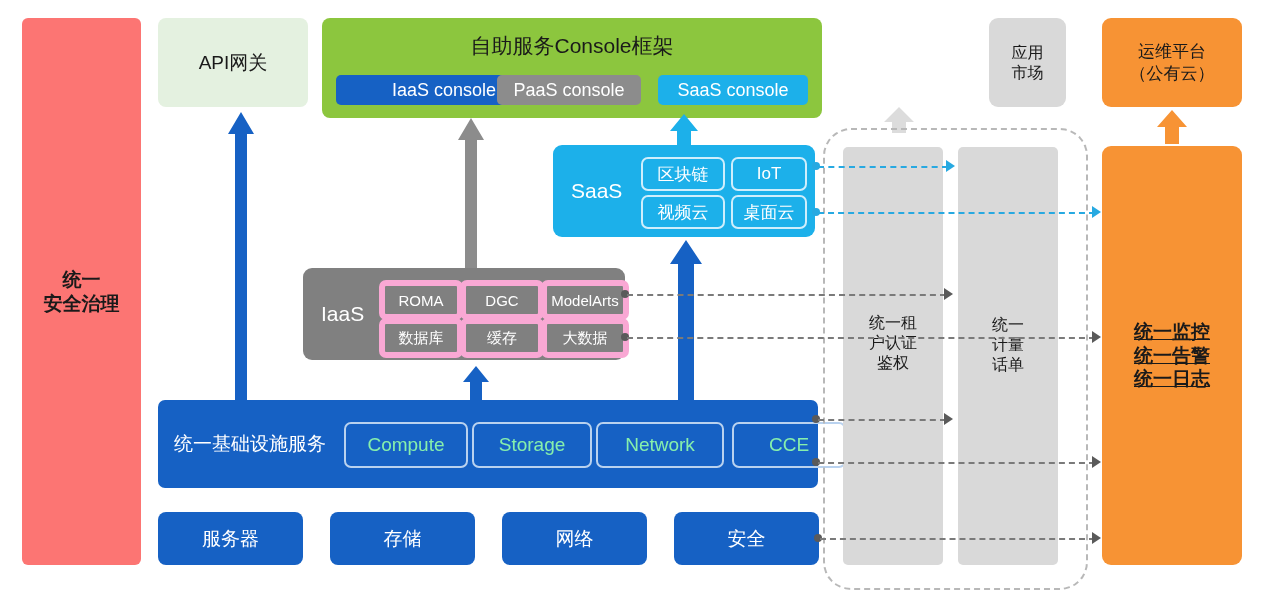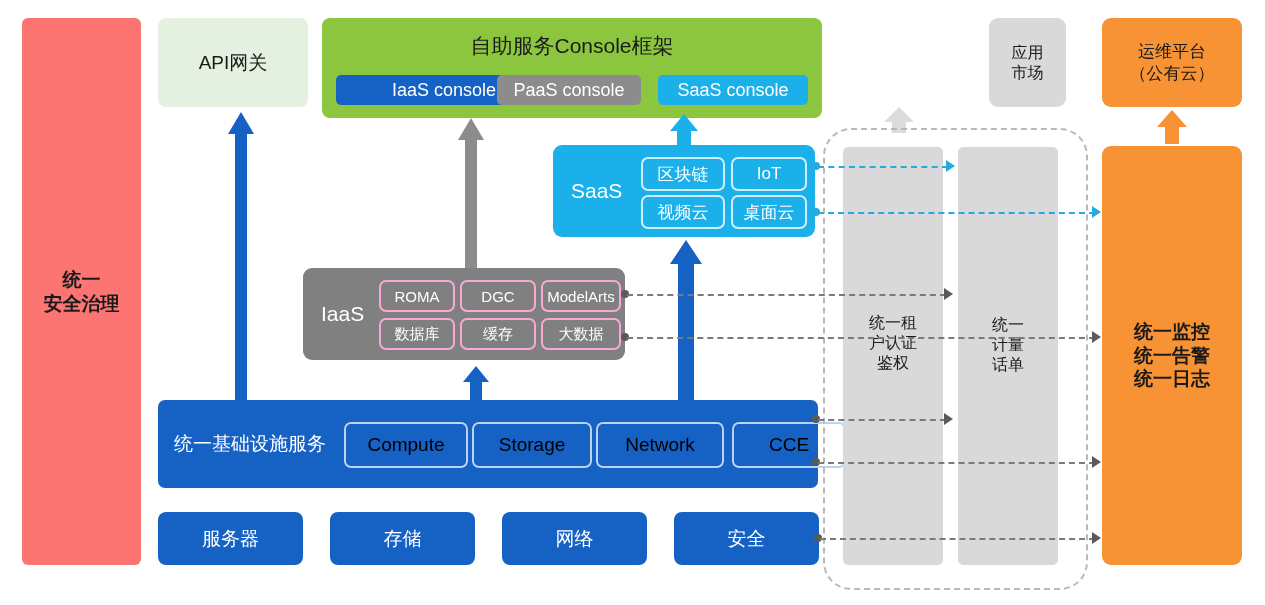--- a/index.html
+++ b/index.html
@@ -16,36 +16,36 @@
   
   .green-frame{background:#8cc63e;border-radius:8px;}
   .green-title{position:absolute;left:0;right:0;top:14px;text-align:center;font-size:21px;color:#1a1a1a;}
   .console-chip{position:absolute;border-radius:5px;color:#fff;font-size:18px;display:flex;align-items:center;justify-content:center;height:30px;}
 
   
   .grey-box{background:#d9d9d9;border-radius:9px;color:#1a1a1a;font-size:16px;}
 
   
   .orange-box{background:#f79334;border-radius:9px;color:#1a1a1a;font-size:17px;}
-  .orange-tall{background:#f79334;border-radius:9px;color:#1a1a1a;font-size:19px;font-weight:600;}
+  .orange-tall{background:#f79334;border-radius:9px;color:#1a1a1a;font-size:19px;font-weight:600;text-decoration:underline;}
 
   
   .saas-panel{background:#1cb0ea;border-radius:9px;}
   .saas-label{position:absolute;left:18px;top:50%;transform:translateY(-50%);color:#fff;font-size:21px;}
   .saas-chip{position:absolute;border:2px solid #cfeefc;border-radius:7px;color:#fff;font-size:17px;display:flex;align-items:center;justify-content:center;}
 
   
   .paas-panel{background:#808080;border-radius:9px;}
   .paas-label{position:absolute;left:18px;top:50%;transform:translateY(-50%);color:#fff;font-size:21px;}
-  .paas-chip{position:absolute;border:2px solid #f9a8d4;border-radius:7px;color:#fff;font-size:15px;display:flex;align-items:center;justify-content:center;}
+  .paas-chip{position:absolute;border:6px solid #f9a8d4;border-radius:7px;color:#fff;font-size:15px;display:flex;align-items:center;justify-content:center;}
 
   
   .infra-bar{background:#1661c4;border-radius:7px;}
   .infra-label{position:absolute;left:16px;top:50%;transform:translateY(-50%);color:#fff;font-size:19px;}
-  .infra-chip{position:absolute;border:2px solid #b9d2ef;border-radius:7px;color:#000000;font-size:19px;display:flex;align-items:center;justify-content:center;}
+  .infra-chip{position:absolute;border:2px solid #b9d2ef;border-radius:7px;color:#86efac;font-size:19px;display:flex;align-items:center;justify-content:center;}
 
   
   .blue-box{background:#1661c4;border-radius:8px;color:#fff;font-size:19px;}
 
   
   .dash-container{position:absolute;border:2px dashed #b8b8b8;border-radius:28px;box-sizing:border-box;}
   .grey-col{position:absolute;background:#d9d9d9;border-radius:5px;}
   .grey-col-label{position:absolute;left:0;right:0;text-align:center;font-size:16px;color:#1a1a1a;line-height:1.25;}
 
   

